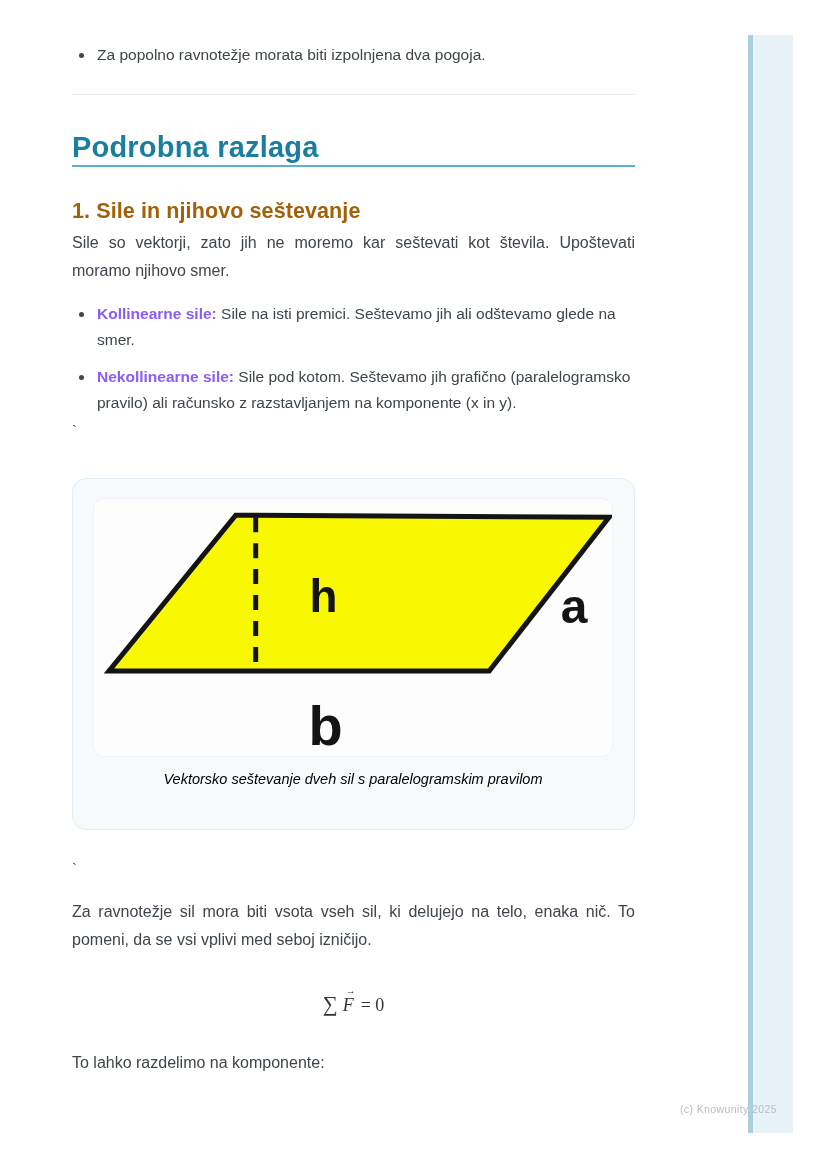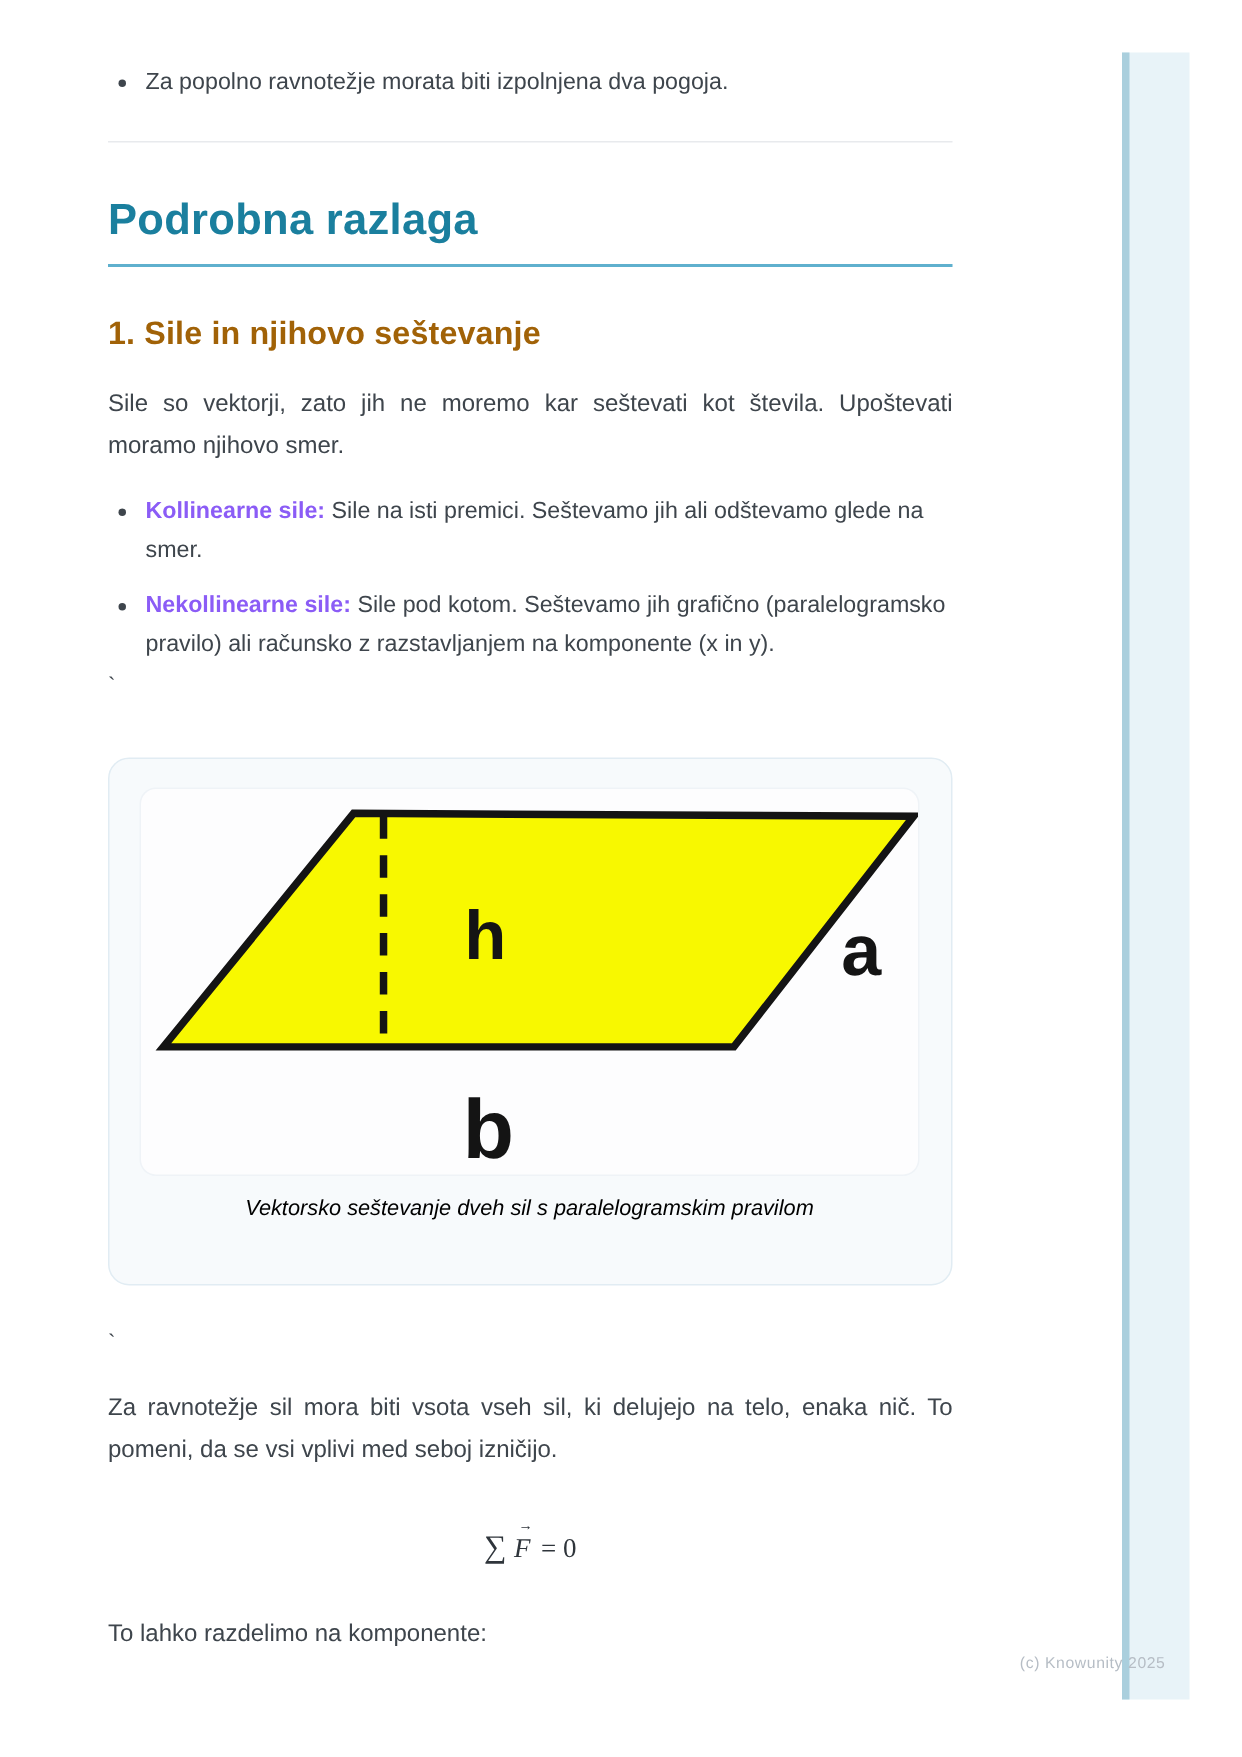--- a/index.html
+++ b/index.html
@@ -13,27 +13,27 @@
   ul.blist { list-style:none; }
   ul.blist li { position:relative; padding-left:25px; font-size:15.5px; line-height:26px; }
   ul.blist li::before { content:""; position:absolute; left:7px; top:10.5px;
     width:5px; height:5px; border-radius:50%; background:#3e454c; }
   .top-list { margin-top:42px; }
   .top-list li { font-size:15.5px; line-height:24px; }
 
   .divider { border:none; border-top:1px solid #e8eaed; margin-top:26px; }
 
   h2.section-title { margin-top:34px; font-size:29px; line-height:36px; font-weight:bold;
-    color:#1a7f9e; padding-bottom:11px; border-bottom:2px solid #5fb0ce; letter-spacing:0.2px; }
+    color:#1a7f9e; border-bottom:2px solid #5fb0ce; letter-spacing:0.2px; }
 
   h3.subsection-title { margin-top:30px; font-size:21.5px; line-height:28px;
     font-weight:bold; color:#a16207; letter-spacing:0.1px; }
 
   p.para { font-size:16px; line-height:28px; text-align:justify; color:#3e454c; }
-  p.intro { margin-top:20px; }
+  p.intro { margin-top:4px; }
 
   .force-list { margin-top:16px; }
   .force-list li { font-size:16px; line-height:26px; }
   .force-list li + li { margin-top:11px; }
   .force-list b { font-weight:bold; color:#8b5cf6; }
 
   .stray-tick { display:block; font-size:15px; line-height:18px; color:#3e454c; }
   .tick-1 { margin-top:6px; }
   .tick-2 { margin-top:30px; }
 

